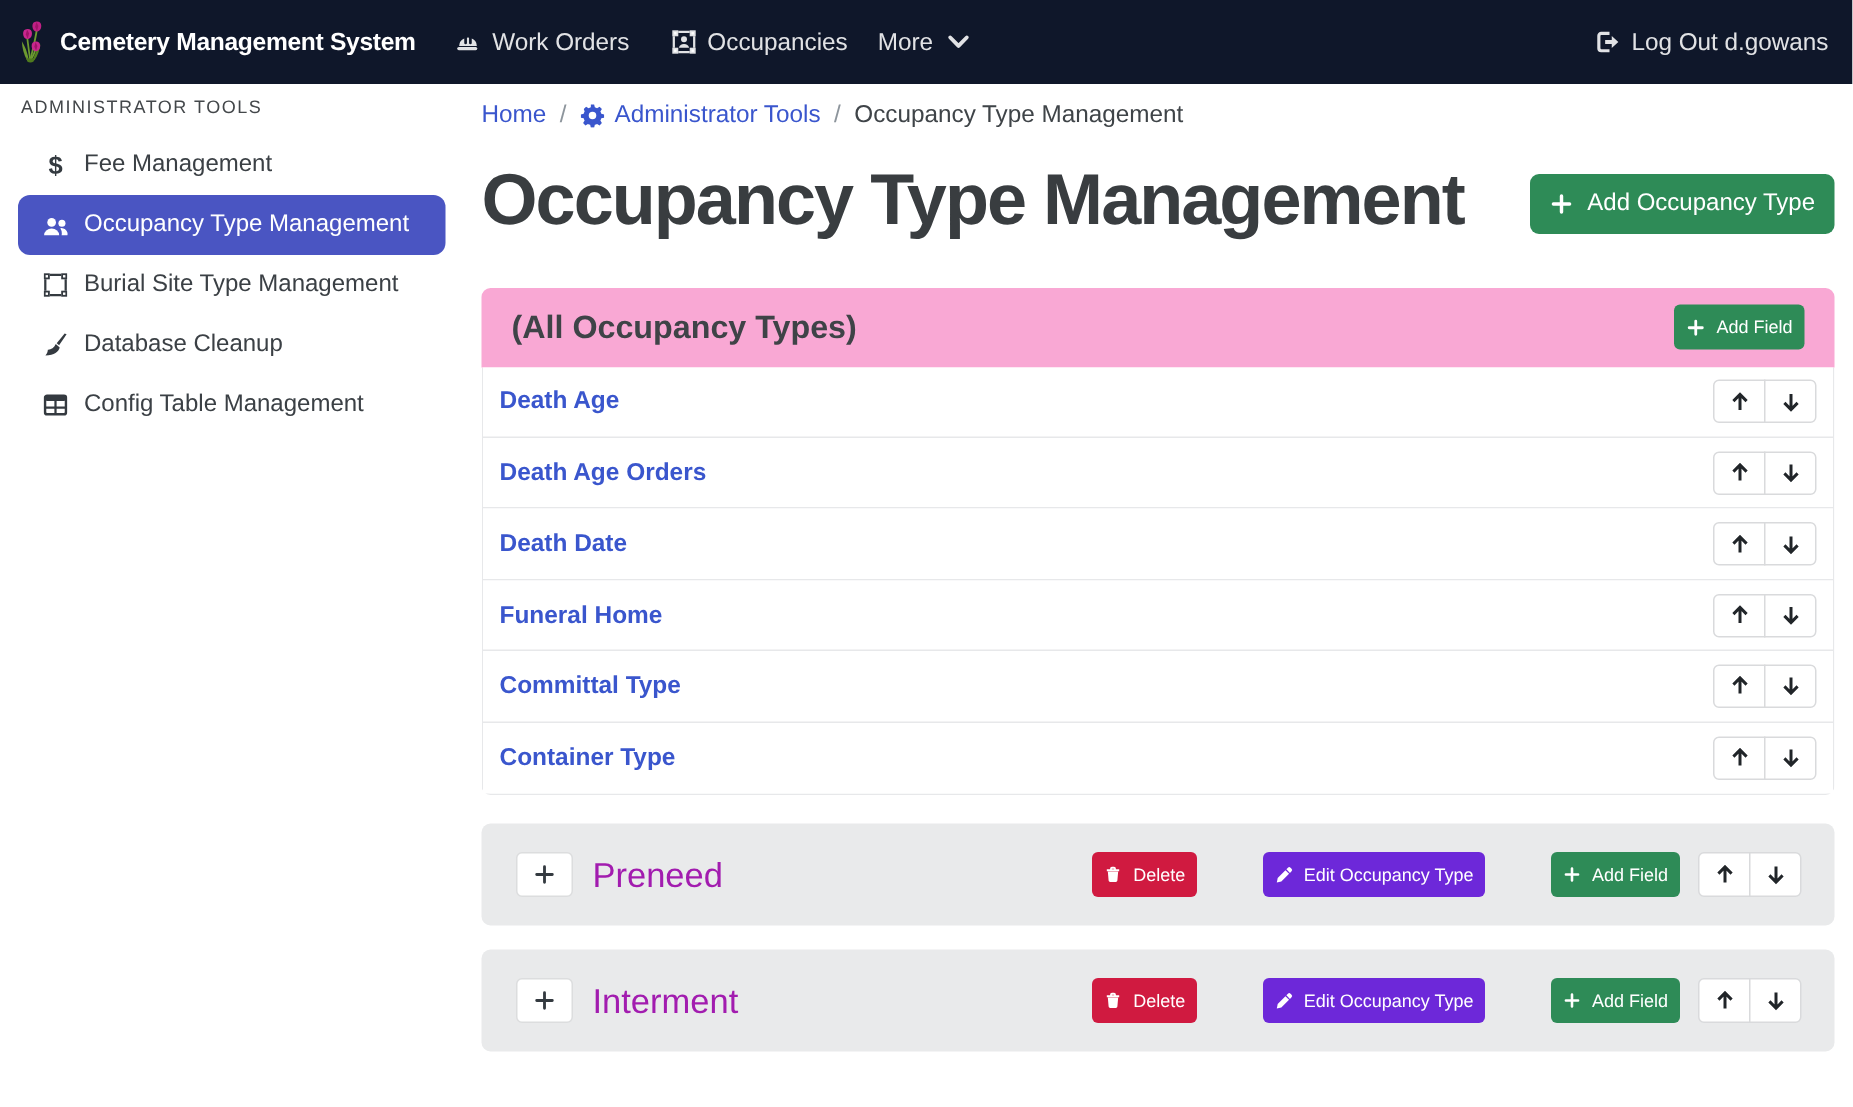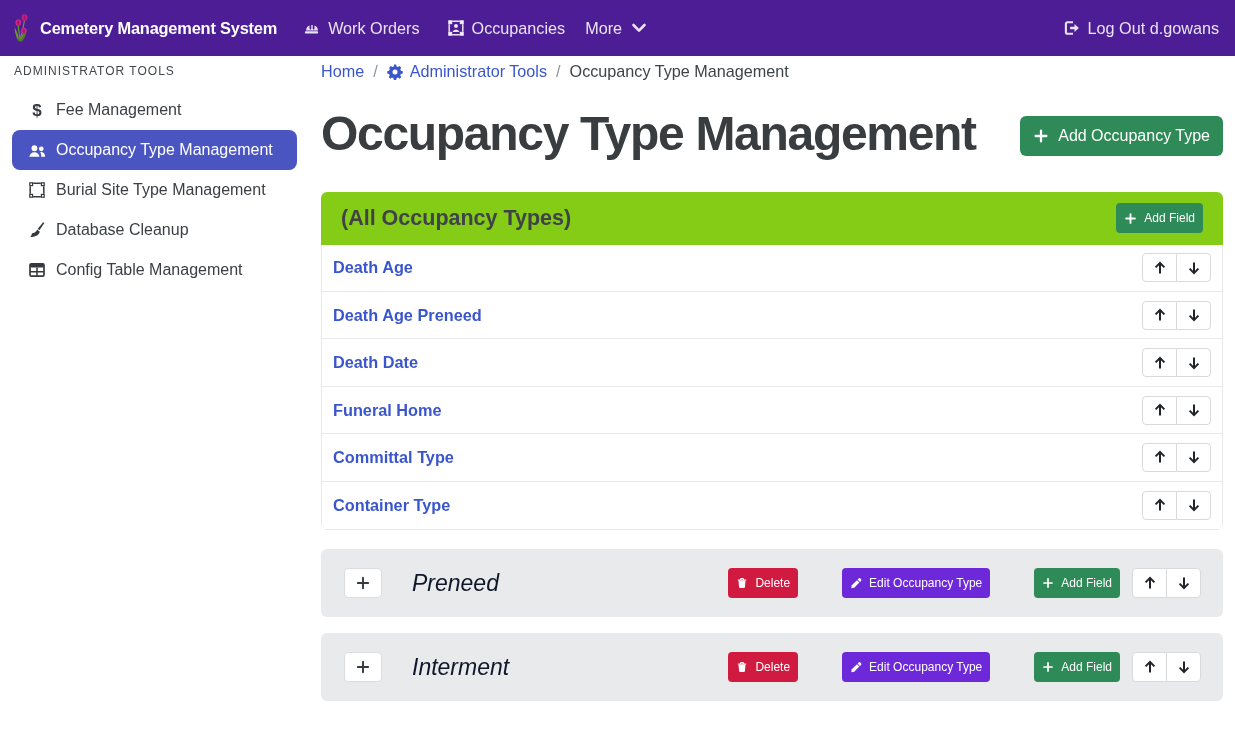--- a/index.html
+++ b/index.html
@@ -7,21 +7,21 @@
   body {
     font-family:"Liberation Sans", sans-serif;
     background:#ffffff;
     color:#3b4045;
     -webkit-font-smoothing:antialiased;
   }
   svg { display:block; flex:none; }
 
   
   .navbar {
-    height:56px; background:#4c1d95;
+    height:56px; background:#0f172a;
     display:flex; align-items:center;
     padding:0 16px 0 13px;
   }
   .brand { display:flex; align-items:center; gap:10px; cursor:pointer; }
   .brand-text { color:#ffffff; font-weight:700; font-size:16.4px; letter-spacing:-0.2px; white-space:nowrap; }
   .nav-items { display:flex; align-items:center; margin-left:26px; gap:28px; }
   .nav-item.more { margin-left:-8px; }
   .nav-item {
     display:flex; align-items:center; gap:8px;
     color:rgba(255,255,255,.88); font-size:16.2px;
@@ -50,21 +50,21 @@
     text-decoration:none; cursor:pointer; white-space:nowrap;
   }
   .side-item .ic { width:20px; display:flex; justify-content:center; color:#343a40; }
   .side-item.active { background:#4a55c2; color:#ffffff; }
   .side-item.active .ic { color:#ffffff; }
   .dollar-glyph { font-size:17px; font-weight:700; line-height:1; }
 
   
   .main { flex:1; min-width:0; padding:6px 12px 0 12px; }
 
-  .breadcrumb { display:flex; align-items:flex-start; height:24px; margin-top:0; font-size:16.2px; }
+  .breadcrumb { display:flex; align-items:flex-end; height:24px; margin-top:0; font-size:16.2px; }
   .breadcrumb a { color:#3a56cd; text-decoration:none; cursor:pointer; display:flex; align-items:center; gap:7px; }
   .breadcrumb .sep { color:#8d959c; margin:0 9px; }
   .breadcrumb .current { color:#3f4448; }
 
   .page-head { display:flex; align-items:center; justify-content:space-between; margin-top:20px; }
   h1.page-title {
     font-size:48px; font-weight:700; color:#393d40; letter-spacing:-1.3px;
     line-height:1.16; white-space:nowrap;
   }
 
@@ -89,21 +89,21 @@
     border:1px solid #d9dadc; border-radius:0;
     display:flex; align-items:center; justify-content:center;
     cursor:pointer; color:#212529; padding:0;
   }
   .arrow-btn:first-child { border-radius:4px 0 0 4px; }
   .arrow-btn:last-child  { border-radius:0 4px 4px 0; margin-left:-1px; }
 
   
   .card { margin-top:30px; }
   .card-header {
-    height:53px; background:#84cc16;
+    height:53px; background:#f9a8d4;
     border-radius:6px 6px 0 0;
     display:flex; align-items:center; padding:0 20px;
   }
   .card-title { font-size:21.5px; font-weight:700; color:#3f4347; letter-spacing:0; }
   .card-header .btn { margin-left:auto; }
   .card-rows { border:1px solid #e7e8ea; border-top:none; border-radius:0 0 6px 6px; }
   .field-row {
     height:47.4px; display:flex; align-items:center;
     padding:0 11px; border-bottom:1px solid #e7e8ea; background:#fff;
   }
@@ -116,21 +116,21 @@
     margin-top:19px; height:68px; background:#e9eaeb; border-radius:6px;
     display:flex; align-items:center; padding:0 22px 0 23px;
   }
   .type-bar + .type-bar { margin-top:16px; }
   .expand-btn {
     width:38px; height:30px; background:#ffffff;
     border:1px solid #dcddde; border-radius:4px;
     display:flex; align-items:center; justify-content:center;
     cursor:pointer; color:#343a40; padding:0;
   }
-  .type-title { font-size:23px; font-weight:500; color:#0f172a; margin-left:30px; letter-spacing:0;font-style:italic; }
+  .type-title { font-size:23px; font-weight:500; color:#a21caf; margin-left:13px; letter-spacing:0; }
   .type-actions { margin-left:auto; display:flex; align-items:center; gap:12px; }
   .type-actions .arrow-btn { height:30px; width:35px; }
 </style>
 </head>
 <body>
 
 <svg width="0" height="0" style="position:absolute">
   <defs>
     <g id="i-plus">
         <path d="M8 2.6 v10.8 M2.6 8 h10.8" stroke="currentColor" stroke-width="2.3" stroke-linecap="round"></path>
@@ -372,21 +372,21 @@
             <button class="arrow-btn">
                 <span>
                   <svg width="16" height="16" viewBox="0 0 16 16">
                     <use href="#i-arrow-down"></use>
                   </svg>
                 </span>
               </button>
           </div>
         </div>
         <div class="field-row">
-          <a class="field-link">Death Age Preneed</a>
+          <a class="field-link">Death Age Orders</a>
           <div class="arrow-group">
             <button class="arrow-btn">
                 <span>
                   <svg width="16" height="16" viewBox="0 0 16 16">
                     <use href="#i-arrow-up"></use>
                   </svg>
                 </span>
               </button>
             <button class="arrow-btn">
                 <span>

